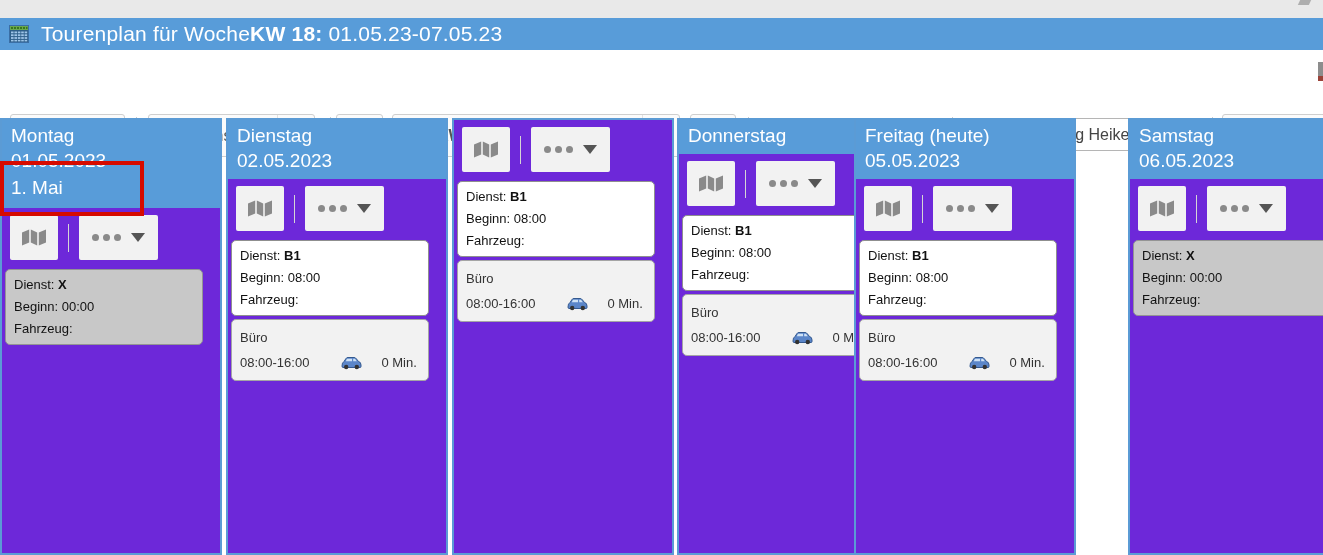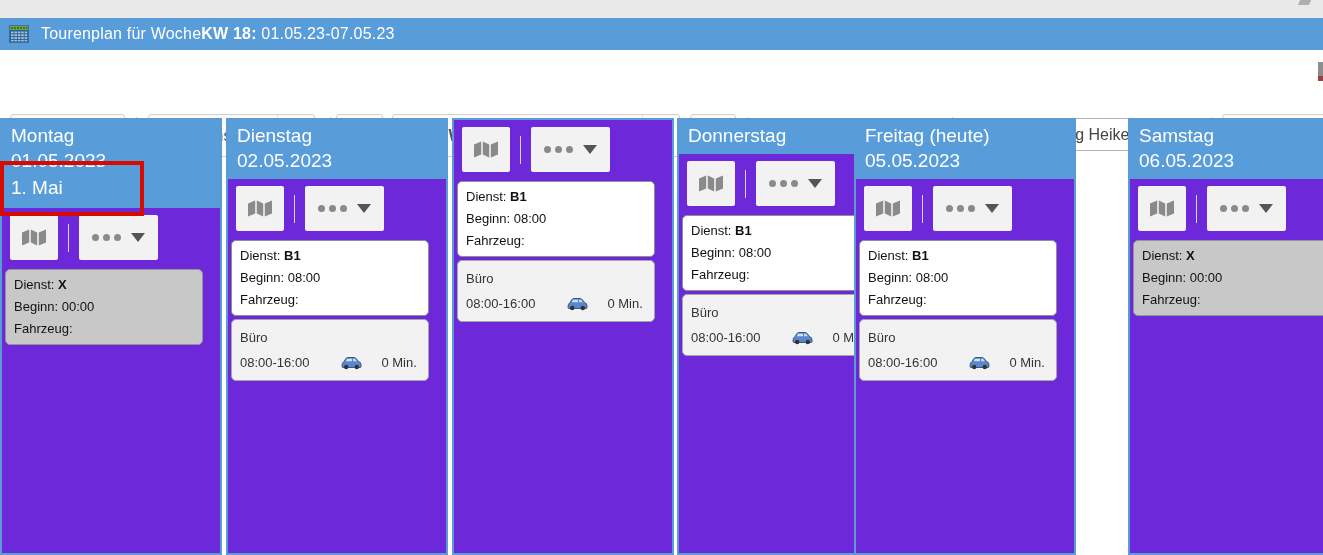--- a/index.html
+++ b/index.html
@@ -8,21 +8,21 @@
     background:#fff;font-family:"Liberation Sans",sans-serif;
     -webkit-font-smoothing:antialiased;
   }
   
   .top-strip{position:absolute;left:0;top:0;width:100%;height:18px;background:#e9e9e9;}
   .win-mark{position:absolute;right:13px;top:0;width:11px;height:5px;background:#8f8f8f;opacity:.65;transform:skewX(-25deg);}
   
   .titlebar{
     position:absolute;left:0;top:18px;width:100%;height:32px;background:#589cd9;
     color:#fff;display:flex;align-items:center;padding-left:9px;box-sizing:border-box;
-    font-size:16px;letter-spacing:.2px;
+    font-size:21px;letter-spacing:.2px;
   }
   .titlebar .app-icon{margin-right:11px;display:flex;}
   .titlebar b{font-weight:bold;}
   
   .toolbar{position:absolute;left:0;top:50px;width:100%;height:66px;background:#fff;}
   .btn{
     box-sizing:border-box;height:43px;border:1px solid #cfcfcf;background:#fbfbfb;
     border-radius:3px;display:flex;align-items:center;justify-content:center;
     color:#555;font-size:16px;cursor:pointer;position:absolute;top:64px;
   }

